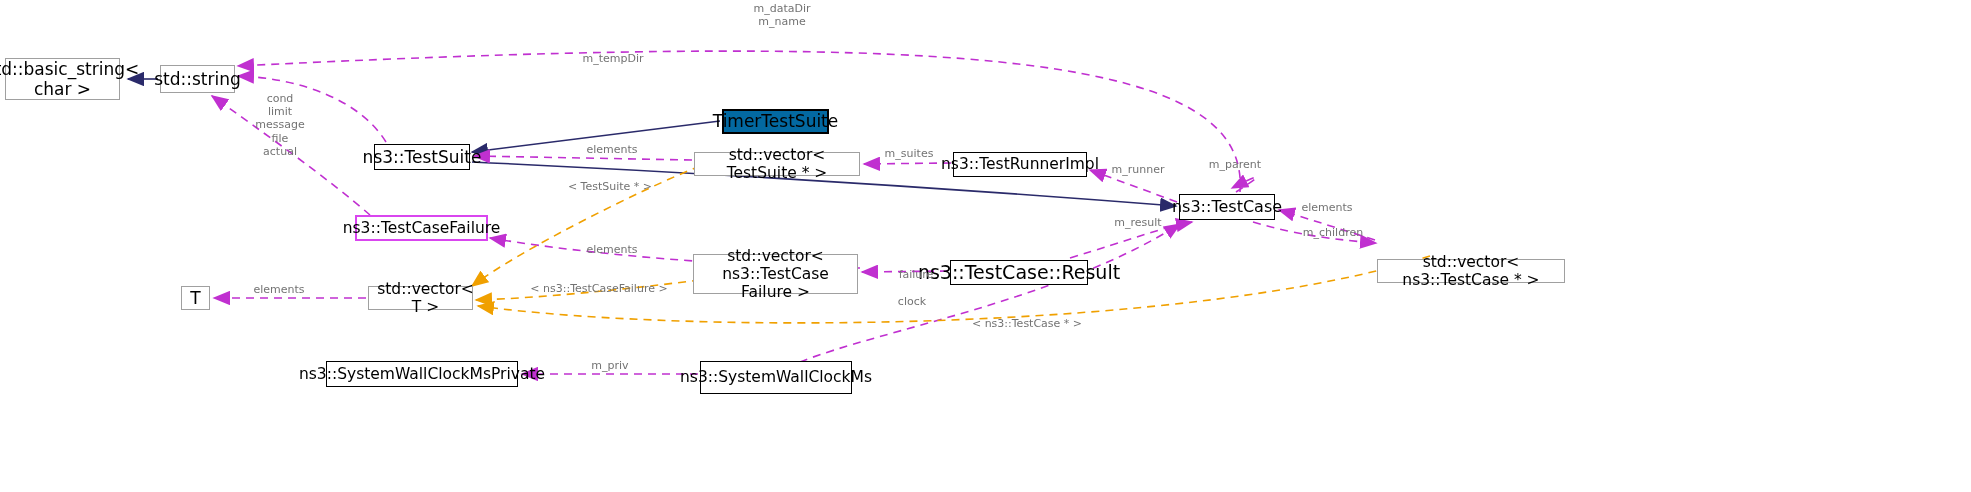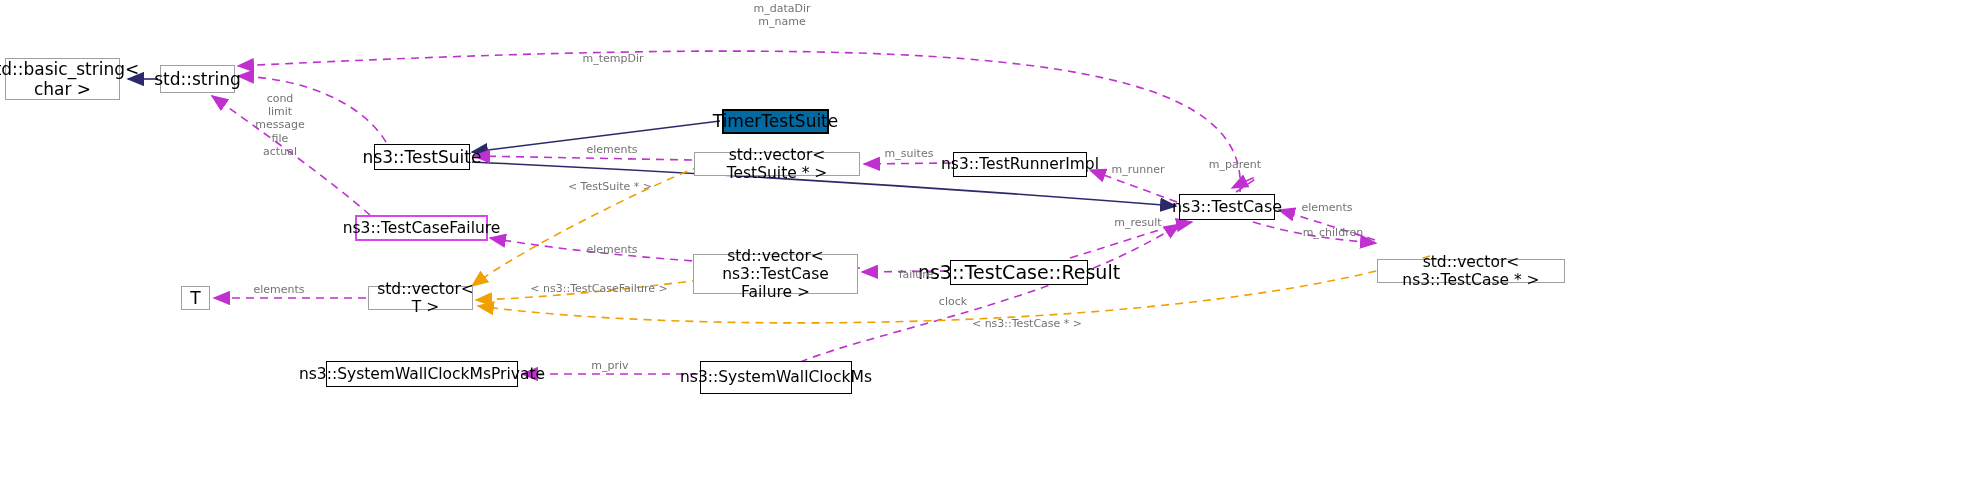--- a/index.html
+++ b/index.html
@@ -97,17 +97,17 @@
   <div class="elabel" style="left:1102px;top:163px;width:72px;">m_runner</div>
   <div class="elabel" style="left:1199px;top:158px;width:72px;">m_parent</div>
   <div class="elabel" style="left:560px;top:180px;width:100px;">&lt; TestSuite * &gt;</div>
   <div class="elabel" style="left:1293px;top:201px;width:68px;">elements</div>
   <div class="elabel" style="left:1105px;top:216px;width:66px;">m_result</div>
   <div class="elabel" style="left:1293px;top:226px;width:80px;">m_children</div>
   <div class="elabel" style="left:578px;top:243px;width:68px;">elements</div>
   <div class="elabel" style="left:890px;top:252px;width:52px;margin-top:16px;">failure</div>
   <div class="elabel" style="left:245px;top:283px;width:68px;">elements</div>
   <div class="elabel" style="left:519px;top:282px;width:160px;">&lt; ns3::TestCaseFailure &gt;</div>
-  <div class="elabel" style="left:890px;top:295px;width:44px;margin-left:41px;">clock</div>
+  <div class="elabel" style="left:890px;top:295px;width:44px;">clock</div>
   <div class="elabel" style="left:962px;top:317px;width:130px;">&lt; ns3::TestCase * &gt;</div>
   <div class="elabel" style="left:584px;top:359px;width:52px;">m_priv</div>
 
 </div>
 
 </body></html>

